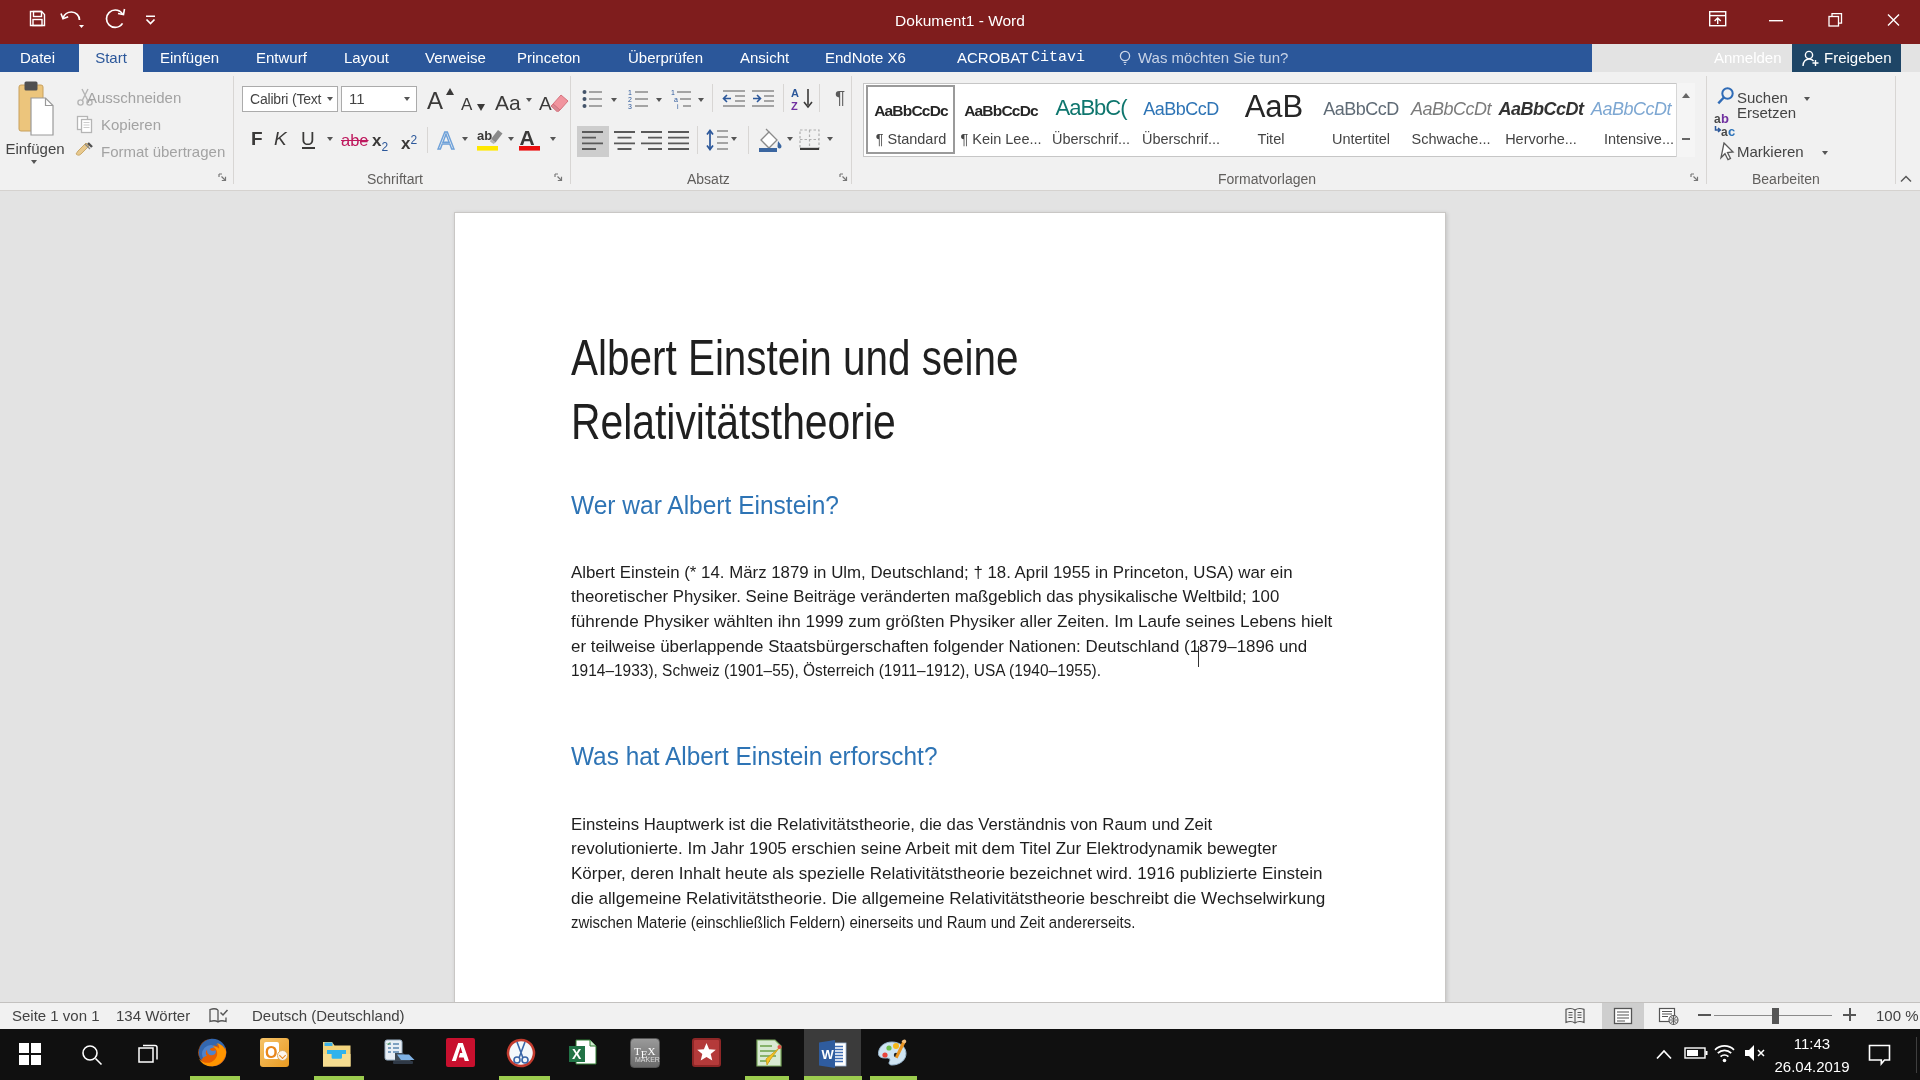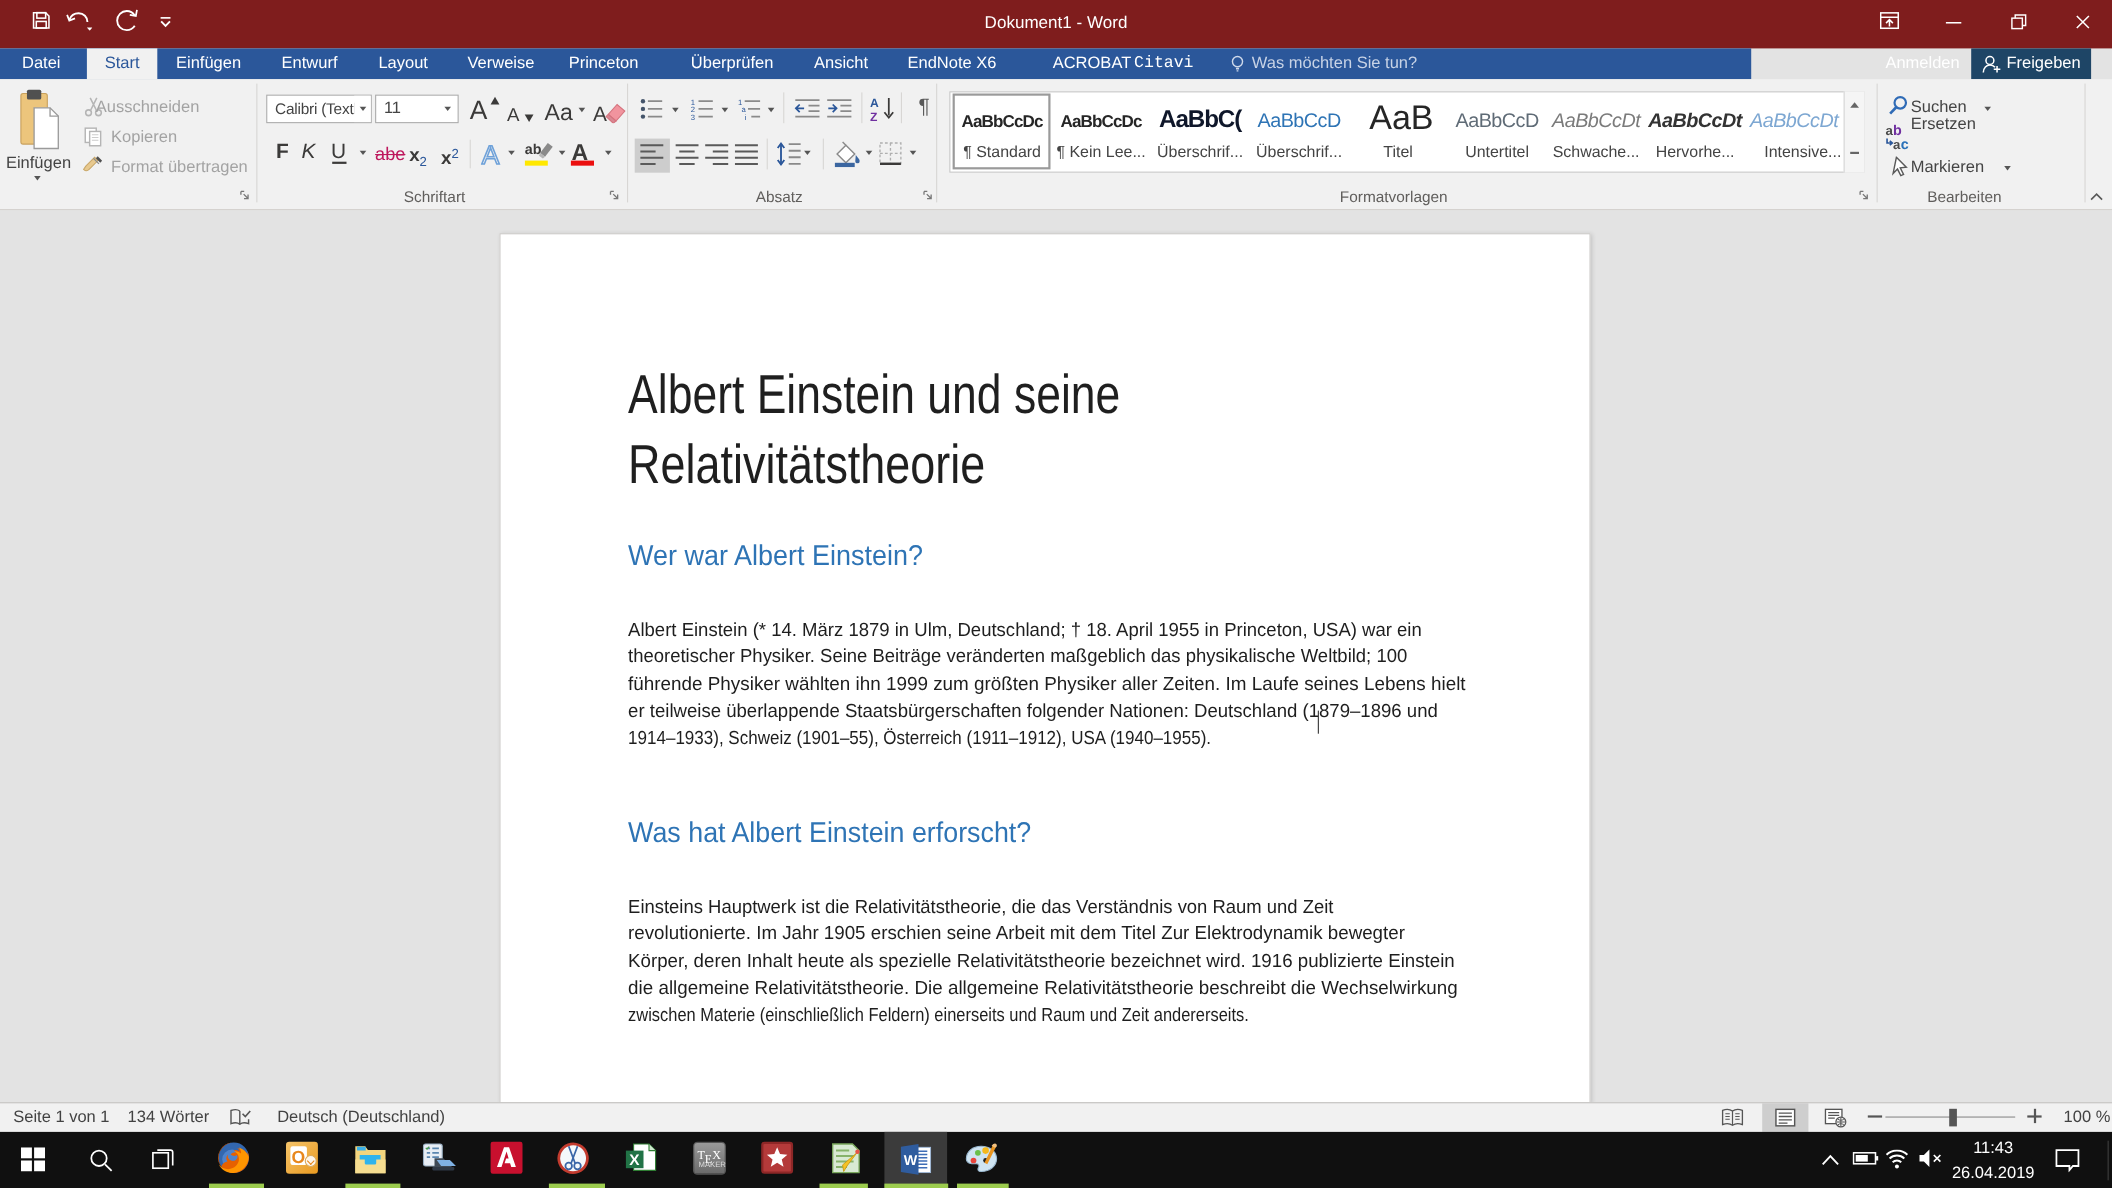--- a/index.html
+++ b/index.html
@@ -278,21 +278,21 @@
   </svg>
   <div class="abs rdiv" style="left:851px;"></div>
 
   <div class="abs" style="left:863px;top:11px;width:832px;height:74px;background:#fff;border:1px solid #c6c6c6;"></div>
 
   <div class="abs" style="left:866px;top:13px;width:89px;height:69px;border:2px solid #9a9a9a;background:#fff;"></div>
   <div class="abs" style="left:868px;top:29.5px;width:86px;text-align:center;font-size:15.5px;font-weight:bold;color:#262626;letter-spacing:-0.8px;">AaBbCcDc</div>
   <div class="abs" style="left:868px;top:59px;width:86px;text-align:center;font-size:14.5px;color:#444;">¶ Standard</div>
   <div class="abs" style="left:958px;top:29.5px;width:86px;text-align:center;font-size:15.5px;font-weight:bold;color:#262626;letter-spacing:-0.8px;">AaBbCcDc</div>
   <div class="abs" style="left:958px;top:59px;width:86px;text-align:center;font-size:14.5px;color:#444;">¶ Kein Lee...</div>
-  <div class="abs" style="left:1048px;top:23px;width:86px;text-align:center;font-size:22px;color:#0f172a;letter-spacing:-1px;font-weight:bold;">AaBbC‌(</div>
+  <div class="abs" style="left:1048px;top:23px;width:86px;text-align:center;font-size:22px;color:#0f766e;letter-spacing:-1px;">AaBbC‌(</div>
   <div class="abs" style="left:1048px;top:59px;width:86px;text-align:center;font-size:14.5px;color:#444;">Überschrif...</div>
   <div class="abs" style="left:1138px;top:27px;width:86px;text-align:center;font-size:18px;color:#2e74b5;letter-spacing:-0.5px;">AaBbCcD</div>
   <div class="abs" style="left:1138px;top:59px;width:86px;text-align:center;font-size:14.5px;color:#444;">Überschrif...</div>
   <div class="abs" style="left:1231px;top:16.5px;width:86px;text-align:center;font-size:31px;color:#262626;">AaB</div>
   <div class="abs" style="left:1228px;top:59px;width:86px;text-align:center;font-size:14.5px;color:#444;">Titel</div>
   <div class="abs" style="left:1318px;top:27px;width:86px;text-align:center;font-size:18px;color:#5f6b76;letter-spacing:-0.5px;">AaBbCcD</div>
   <div class="abs" style="left:1318px;top:59px;width:86px;text-align:center;font-size:14.5px;color:#444;">Untertitel</div>
   <div class="abs" style="left:1408px;top:27px;width:86px;text-align:center;font-size:18px;font-style:italic;color:#7b7b7b;letter-spacing:-0.5px;">AaBbCcDt</div>
   <div class="abs" style="left:1408px;top:59px;width:86px;text-align:center;font-size:14.5px;color:#444;">Schwache...</div>
   <div class="abs" style="left:1498px;top:27px;width:86px;text-align:center;font-size:18px;font-style:italic;font-weight:bold;color:#333;letter-spacing:-0.5px;">AaBbCcDt</div>

